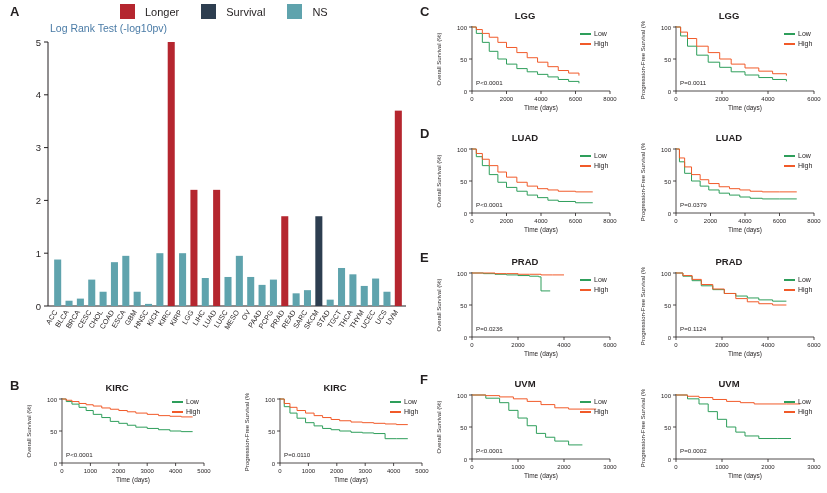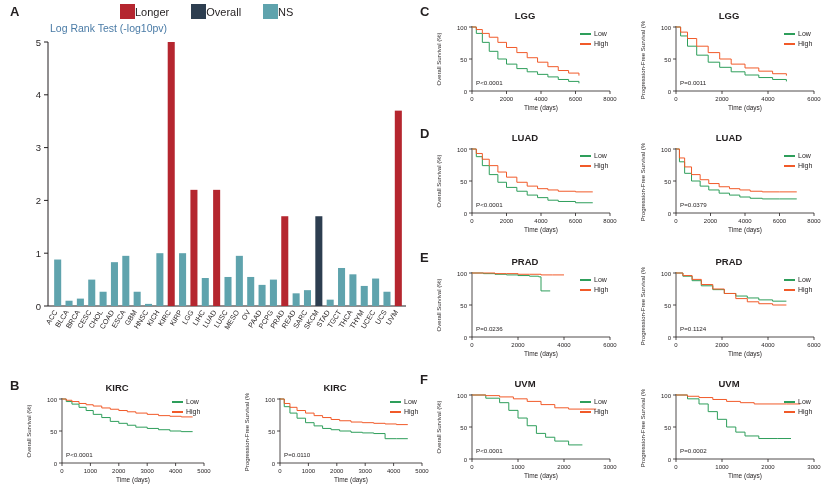--- a/index.html
+++ b/index.html
@@ -13,21 +13,21 @@
   }
   .panel-letter {
     position:absolute;
     font-size:13px;
     font-weight:bold;
     color:#231f20;
   }
   
   #panelA { position:absolute; left:14px; top:6px; width:395px; height:366px;text-align:center; }
   .legend-row { position:absolute; left:120px; top:4px; display:flex; gap:22px; align-items:center; }
-  .legend-item { display:flex; align-items:center; gap:0; font-size:11px; color:#231f20; }
+  .legend-item { display:flex; align-items:center; gap:10px; font-size:11px; color:#231f20; }
   .legend-swatch { width:15px; height:15px; display:inline-block; }
   
   .km { position:absolute; }
   .km-title { text-align:center; font-size:9.5px; font-weight:bold; color:#231f20; }
   .km svg { display:block; }
   .km-legend { position:absolute; font-size:7px; }
   .km-legend div { display:flex; align-items:center; gap:3px; margin-bottom:3px; }
   .km-legend i { width:11px; height:2px; display:inline-block; }
   text { font-family:"Liberation Sans", sans-serif; }
 </style>
@@ -41,21 +41,21 @@
 <div class="panel-letter" style="left:420px; top:250px;">E</div>
 <div class="panel-letter" style="left:420px; top:372px;">F</div>
 
 <div class="legend-row">
   <span class="legend-item">
     <span class="legend-swatch" style="background:#b5262f"></span>
     <span>Longer</span>
   </span>
   <span class="legend-item">
     <span class="legend-swatch" style="background:#2d3e50"></span>
-    <span>Overall</span>
+    <span>Survival</span>
   </span>
   <span class="legend-item">
     <span class="legend-swatch" style="background:#5fa3ad"></span>
     <span>NS</span>
   </span>
 </div>
 
 <div id="panelA">
   <svg id="svgA" width="395" height="366">
       <text x="36" y="26" font-size="10.5" fill="#4a7ba6">Log Rank Test (-log10pv)</text>

